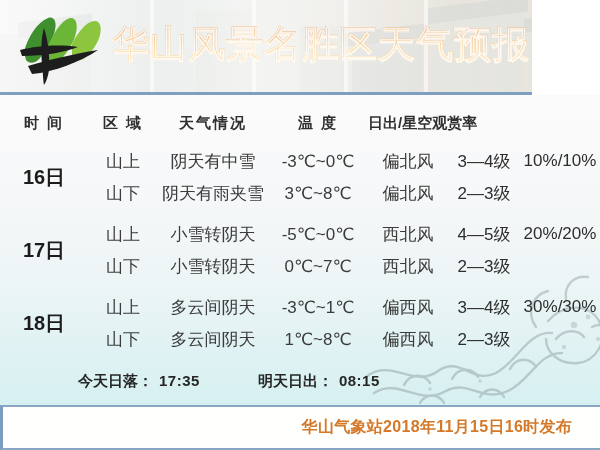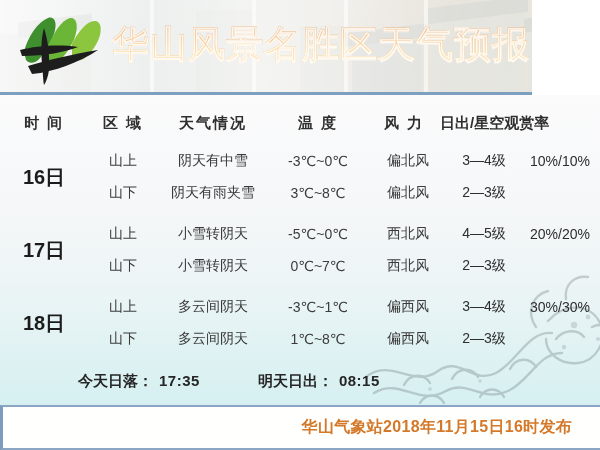--- a/index.html
+++ b/index.html
@@ -120,32 +120,32 @@
   .head-row {
     height: 44px;
     margin-top: 6px;
   }
   .data-row { height: 32px; }
   .spacer-row { height: 9px; }
 
   .c {
     text-align: center;
     color: #3a3a3a;
-    font-size: 14px;
+    font-size: 17px;
     white-space: nowrap;
   }
   .head-row .c {
     font-weight: bold;
     font-size: 15px;
     color: #2f2f2f;
     letter-spacing: 2px;
   }
   .head-row .c.c-sun { letter-spacing: 0px; }
 
-  .c-time { width: 88px; font-family: Liberation Serif, serif; }
+  .c-time { width: 88px; }
   .c-area { width: 70px; }
   .c-cond { width: 110px; }
   .c-temp { width: 100px; }
   .c-wdir { width: 80px; }
   .c-wlvl { width: 72px; }
   .c-sun  { width: 80px; }
 
   .data-row .c-time { color: #1c1c1c; font-weight: bold; font-size: 14px; }
   .data-row .c-area,
   .data-row .c-cond,
@@ -282,21 +282,20 @@
       </svg>
     </div>
 
     <div class="grid">
 
       <div class="row head-row">
         <div class="c c-time">时 间</div>
         <div class="c c-area">区 域</div>
         <div class="c c-cond">天气情况</div>
         <div class="c c-temp">温 度</div>
-        <div class="c c-wlvl">风 力</div>
         <div class="c c-sun">日出/星空观赏率</div>
       </div>
 
       <div class="daygroup">
         <div class="daylabel">16日</div>
         <div class="row data-row">
           <div class="c c-time"></div>
           <div class="c c-area">山上</div>
           <div class="c c-cond">阴天有中雪</div>
           <div class="c c-temp">-3℃~0℃</div>

